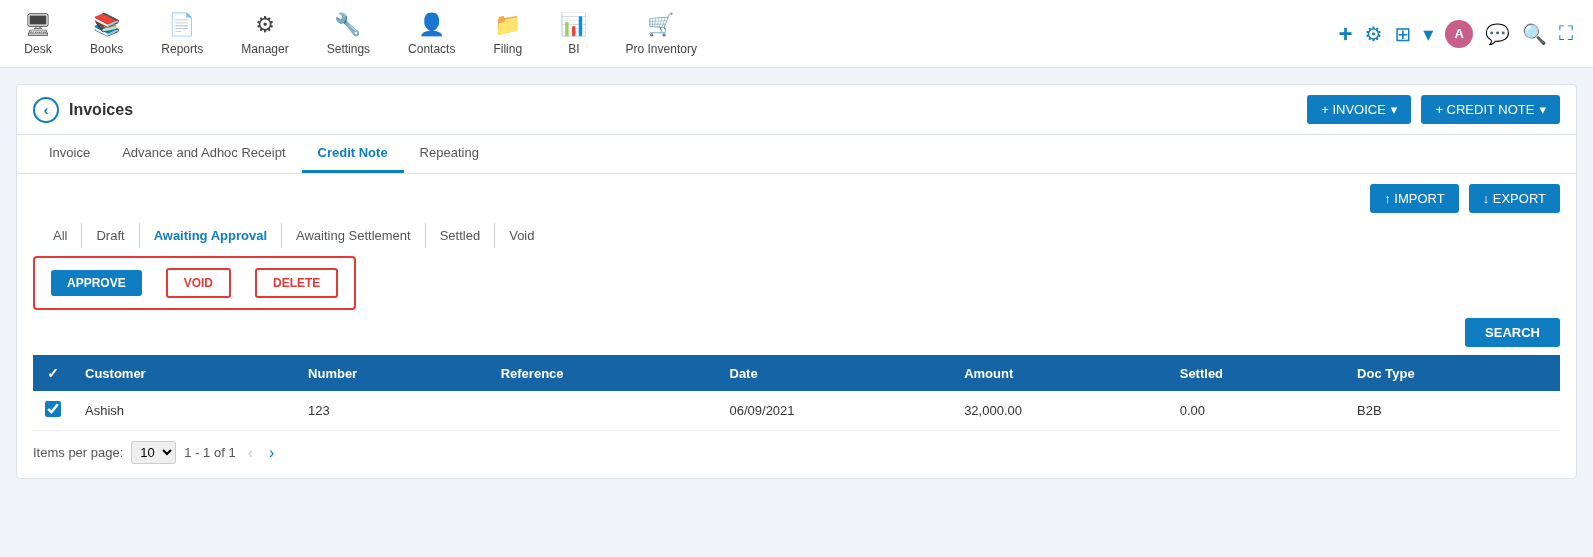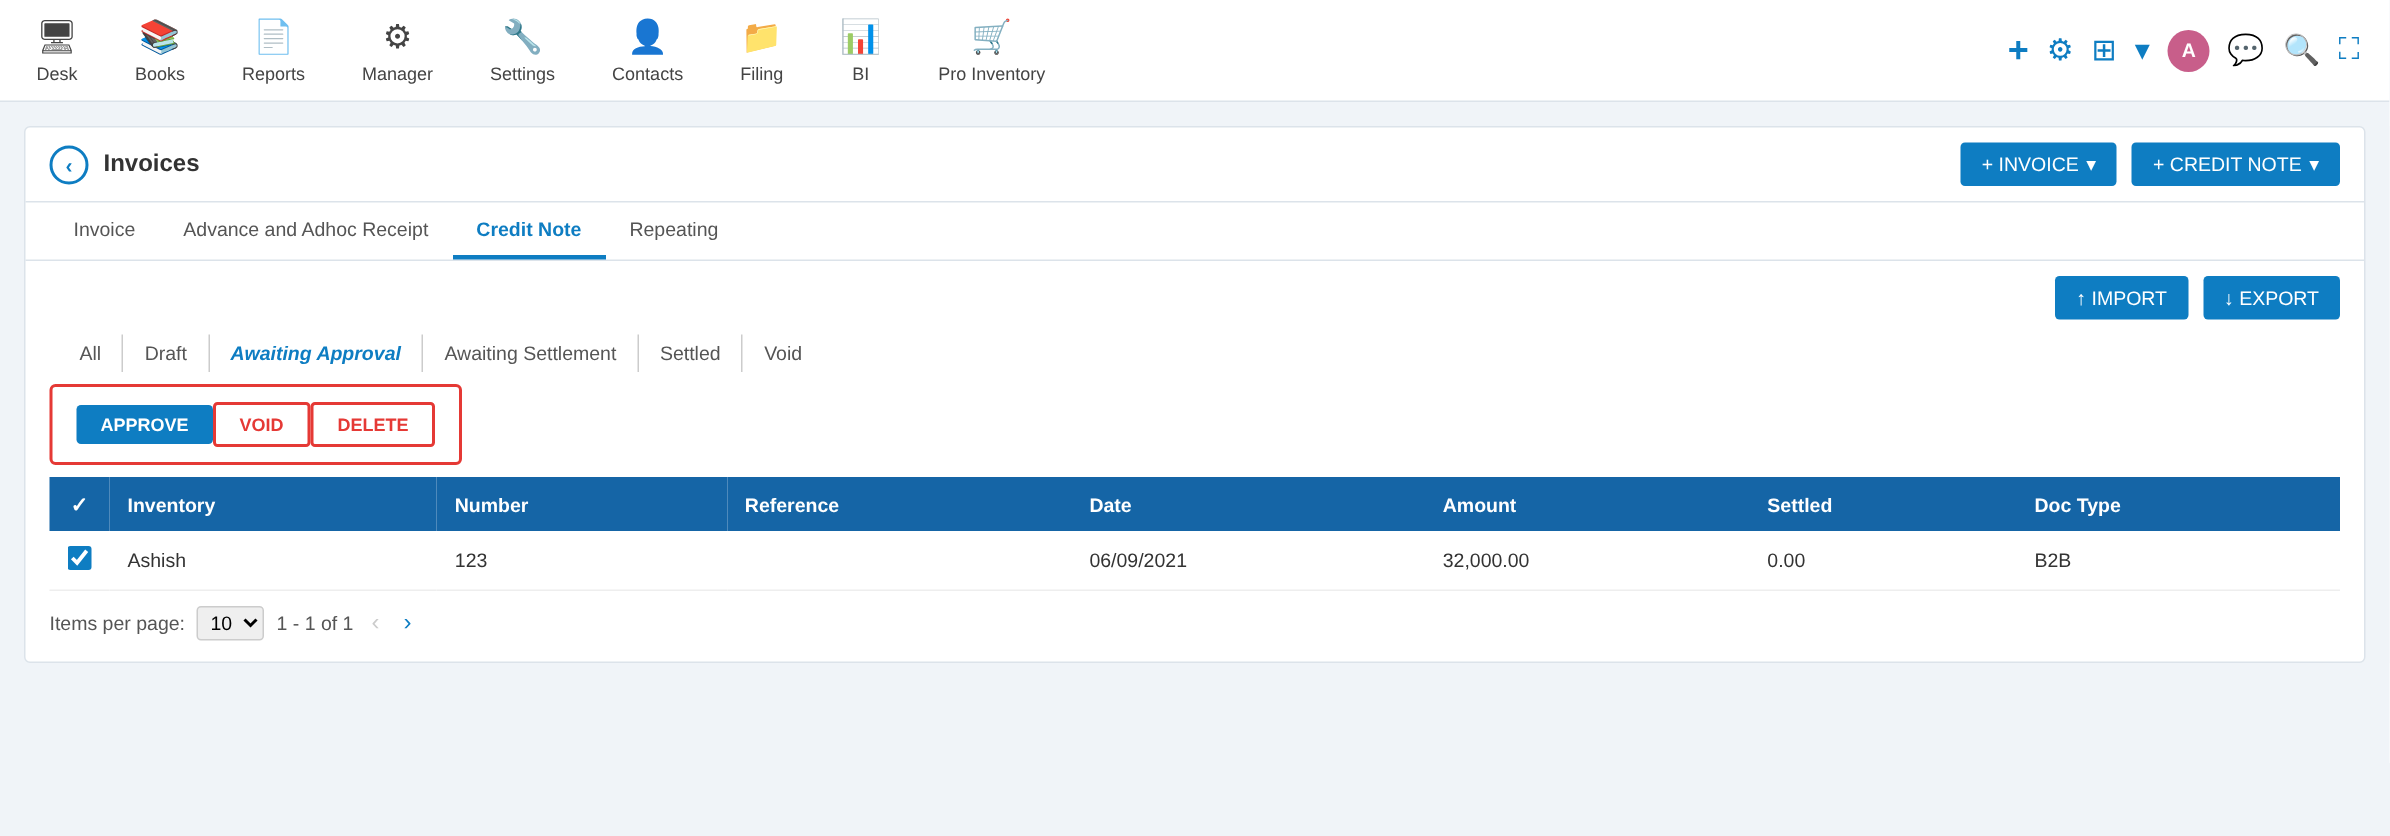--- a/index.html
+++ b/index.html
@@ -109,28 +109,28 @@
       padding: 10px 16px 0 16px;
       gap: 0;
     }
     .status-tab {
       padding: 5px 14px; cursor: pointer;
       color: #555; font-size: 13px;
       border-right: 1px solid #ccc;
     }
     .status-tab:last-child { border-right: none; }
     .status-tab:first-child { padding-left: 0; margin-left: 20px; }
-    .status-tab.active { color: #0e7dc2; font-weight: bold; font-style: italic; }
+    .status-tab.active { color: #0e7dc2; font-weight: bold; }
 
     
     .action-row {
       padding: 10px 16px;
       display: flex;
       align-items: center;
-      gap: 0;
+      gap: 24px;
       border: 2px solid #e53935;
       margin: 8px 16px;
       border-radius: 4px;
       width: fit-content;
     }
     .btn-approve {
       background: #0e7dc2; color: #fff; border: none;
       padding: 6px 16px; border-radius: 3px; cursor: pointer;
       font-size: 12px; font-weight: bold;
     }
@@ -321,31 +321,36 @@
         <span>APPROVE</span>
       </button>
       <button class="btn-void">
         <span>VOID</span>
       </button>
       <button class="btn-delete">
         <span>DELETE</span>
       </button>
     </div>
 
+    <div class="search-row">
+      <button class="btn-search">
+        <span>SEARCH</span>
+      </button>
+    </div>
 
     <div class="table-wrap">
       <table>
         <thead>
           <tr>
             <th>
               <div class="check-header">
                 <span class="check-icon">✓</span>
               </div>
             </th>
-            <th>Inventory</th>
+            <th>Customer</th>
             <th>Number</th>
             <th>Reference</th>
             <th>Date</th>
             <th>Amount</th>
             <th>Settled</th>
             <th>Doc Type</th>
           </tr>
         </thead>
         <tbody id="table-body">
         <tr>

